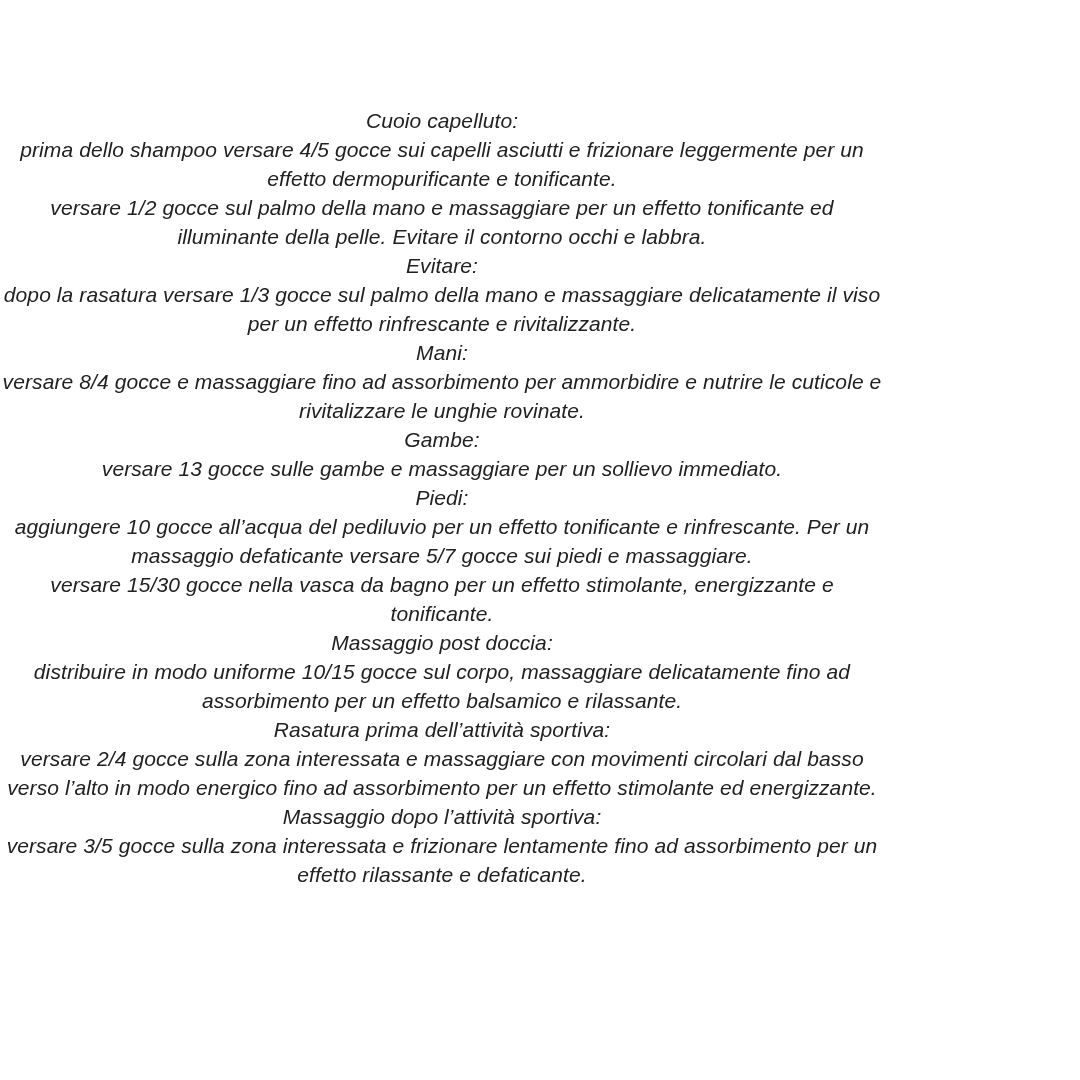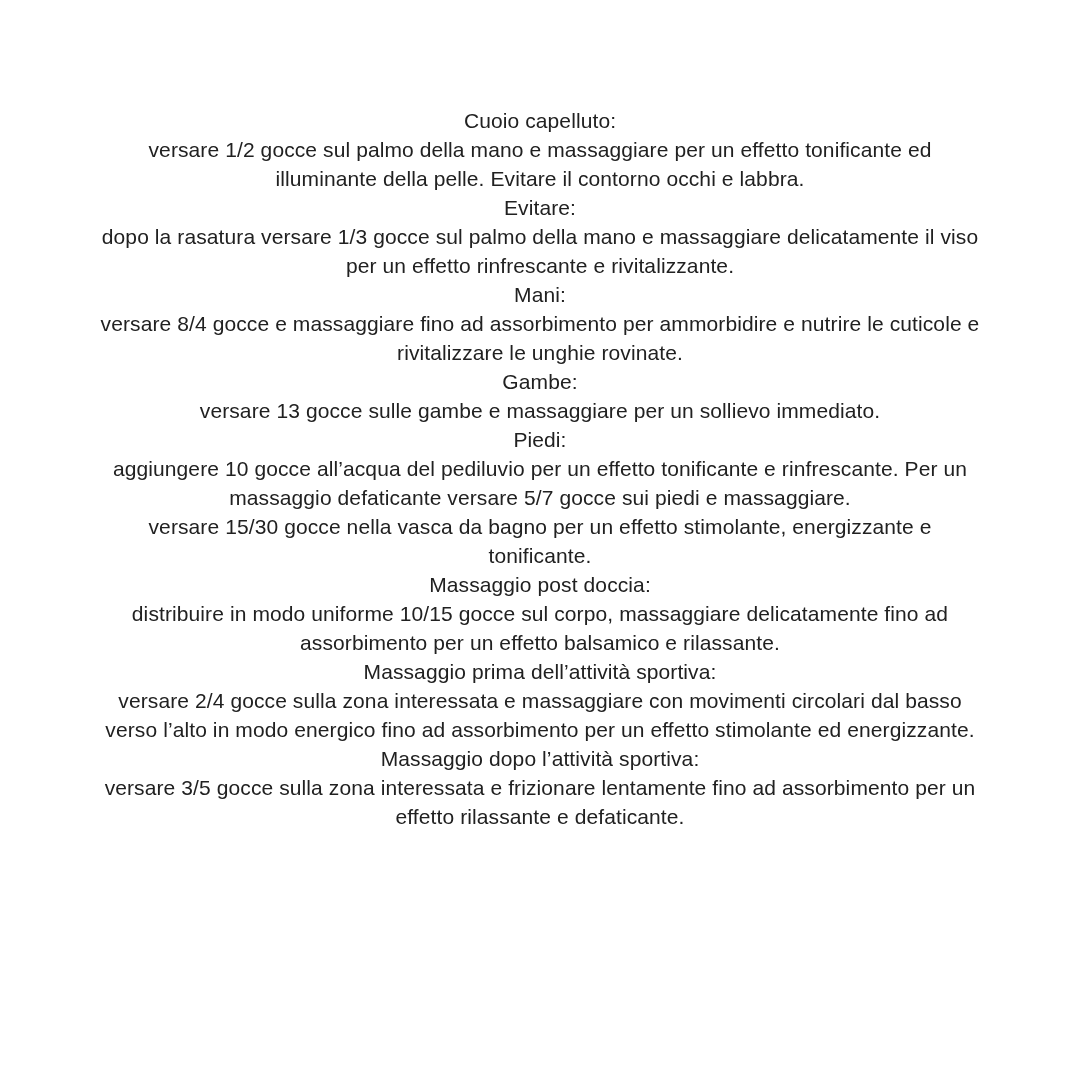--- a/index.html
+++ b/index.html
@@ -9,22 +9,22 @@
   body {
     width: 1080px;
     height: 1080px;
     background: #ffffff;
     overflow: hidden;
   }
   .page {
     width: 1080px;
     height: 1080px;
     display: flex;
-    justify-content: center;
     box-sizing: border-box;
+    font-style: italic;
   }
   .content {
     width: 884px;
     padding-top: 106px;
     text-align: center;
     font-family: "Liberation Sans", "DejaVu Sans", sans-serif;
     font-size: 21px;
     line-height: 29px;
     color: #212121;
     font-weight: 400;
@@ -37,20 +37,21 @@
   }
 </style>
 </head>
 <body>
 
 <div class="page">
   <div class="content">
 
     <div>
       <div class="section-title">Cuoio capelluto:</div>
+      <div class="section-body">prima dello shampoo versare 4/5 gocce sui capelli asciutti e frizionare leggermente per un effetto dermopurificante e tonificante.</div>
     </div>
 
     <div>
       <div class="section-body">versare 1/2 gocce sul palmo della mano e massaggiare per un effetto tonificante ed illuminante della pelle. Evitare il contorno occhi e labbra.</div>
     </div>
 
     <div>
       <div class="section-title">Evitare:</div>
       <div class="section-body">dopo la rasatura versare 1/3 gocce sul palmo della mano e massaggiare delicatamente il viso per un effetto rinfrescante e rivitalizzante.</div>
     </div>
@@ -73,21 +74,21 @@
     <div>
       <div class="section-body">versare 15/30 gocce nella vasca da bagno per un effetto stimolante, energizzante e tonificante.</div>
     </div>
 
     <div>
       <div class="section-title">Massaggio post doccia:</div>
       <div class="section-body">distribuire in modo uniforme 10/15 gocce sul corpo, massaggiare delicatamente fino ad assorbimento per un effetto balsamico e rilassante.</div>
     </div>
 
     <div>
-      <div class="section-title">Massaggio prima dell’attività sportiva:</div>
+      <div class="section-title">Rasatura prima dell’attività sportiva:</div>
       <div class="section-body">versare 2/4 gocce sulla zona interessata e massaggiare con movimenti circolari dal basso verso l’alto in modo energico fino ad assorbimento per un effetto stimolante ed energizzante.</div>
     </div>
 
     <div>
       <div class="section-title">Massaggio dopo l’attività sportiva:</div>
       <div class="section-body">versare 3/5 gocce sulla zona interessata e frizionare lentamente fino ad assorbimento per un effetto rilassante e defaticante.</div>
     </div>
 
   </div>
 </div>

